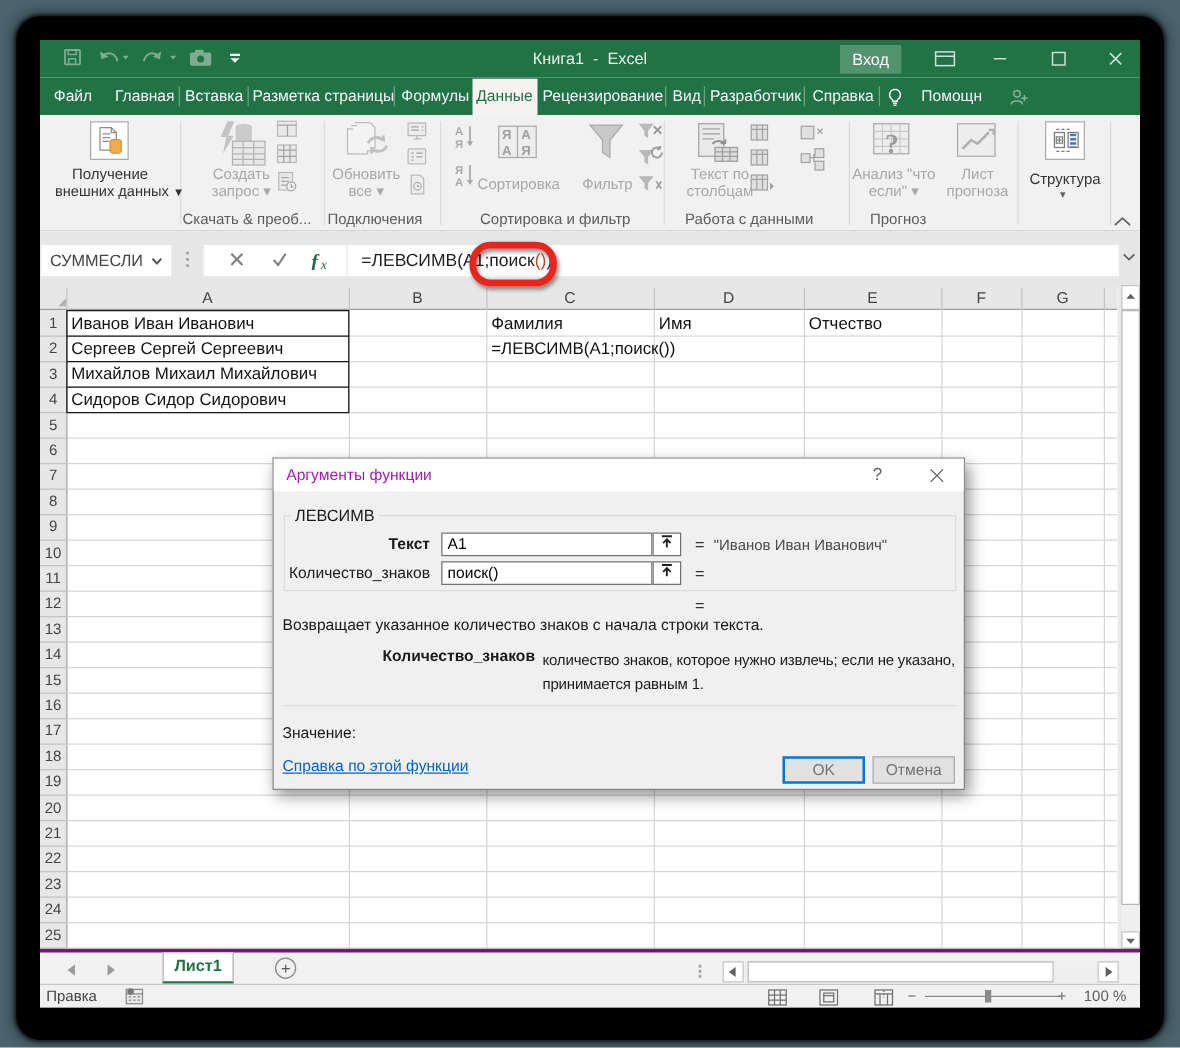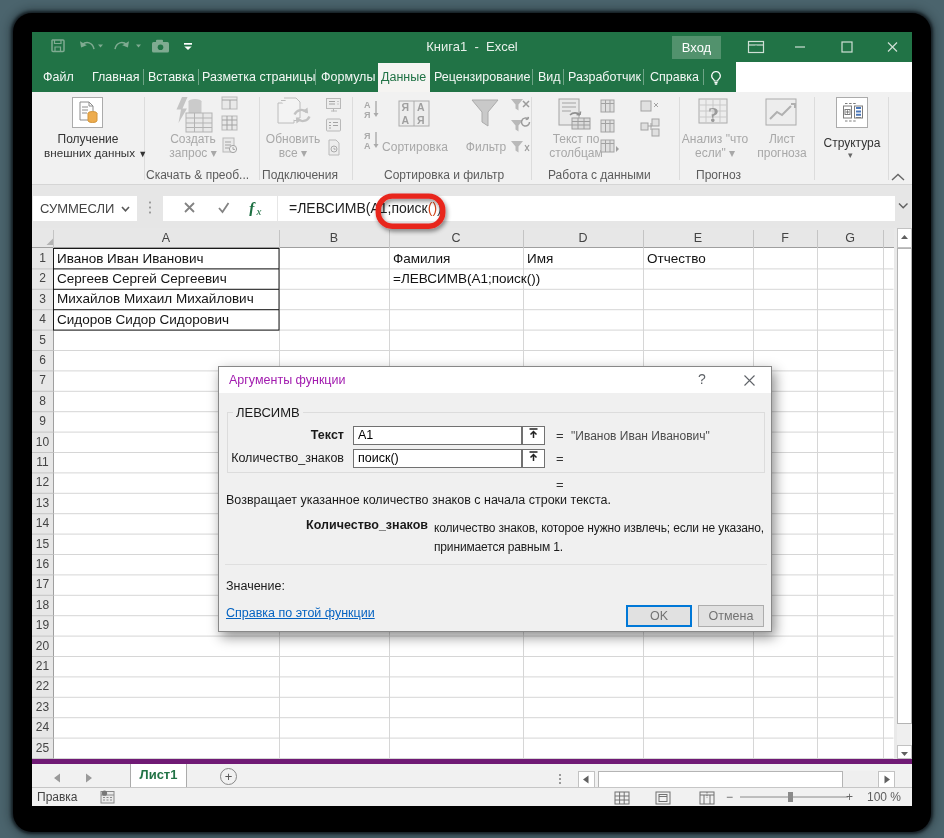--- a/index.html
+++ b/index.html
@@ -1,42 +1,42 @@
 <!DOCTYPE html>
 <html><head><meta charset="utf-8"><style>
 *{margin:0;padding:0;box-sizing:border-box;}
 html,body{width:944px;height:838px;overflow:hidden;}
 body{background:#4b646d;font-family:"Liberation Sans",sans-serif;position:relative;}
 #frame{position:absolute;left:13px;top:13px;width:918px;height:819px;background:#000;border-radius:19px;box-shadow:0 0 3px 1.5px rgba(5,10,14,.7),0 0 10px 4px rgba(10,16,20,.35);}
 #win{position:absolute;left:32px;top:32px;width:880px;height:774px;background:#fff;overflow:hidden;}
 .abs{position:absolute;}
 
 #titlebar{position:absolute;left:0;top:0;width:880px;height:30px;background:#217346;}
-#tabrow{position:absolute;left:0;top:30px;width:704px;height:30px;background:#217346;}
+#tabrow{position:absolute;left:0;top:30px;width:880px;height:30px;background:#217346;}
 .tab{position:absolute;top:0;height:30px;line-height:30px;color:rgba(255,255,255,.95);font-size:12.5px;white-space:nowrap;}
 .tsep{position:absolute;top:7px;height:16px;width:1px;background:rgba(255,255,255,.35);}
 
 #ribbon{position:absolute;left:0;top:60px;width:880px;height:93px;background:#f1f1f1;border-bottom:1px solid #d5d5d5;}
 .gsep{position:absolute;top:5px;height:83px;width:1px;background:#dcdcdc;}
 .glabel{position:absolute;font-size:12px;color:#5c5c5c;white-space:nowrap;text-align:left;}
 .blabel{position:absolute;font-size:12px;color:#a8a8a8;white-space:nowrap;text-align:center;}
 .blabel.on{color:#333;}
 
 #fstrip{position:absolute;left:0;top:153px;width:880px;height:43px;background:#e6e6e6;}
 #namebox{position:absolute;left:1px;top:11px;width:104px;height:25px;background:#fff;}
 #fxbox{position:absolute;left:131px;top:11px;width:114px;height:25px;background:#fff;}
 #fbar{position:absolute;left:246px;top:11px;width:617px;height:25px;background:#fff;}
 
 #sheet{position:absolute;left:0;top:216px;width:862px;height:511px;background:#fff;}
 #colhdr{position:absolute;left:0;top:196px;width:862px;height:20px;background:#e7e7e7;border-bottom:1px solid #9f9f9f;}
 .ch{position:absolute;top:0;height:20px;line-height:20px;font-size:12.5px;color:#444;text-align:center;}
 .rh{position:absolute;left:0;width:21px;height:20px;line-height:20px;font-size:12px;color:#444;text-align:center;}
 .cell{position:absolute;font-size:13.5px;color:#131313;white-space:nowrap;line-height:20px;}
 
-#tabbar{position:absolute;left:0;top:727px;width:880px;height:28px;background:#f1f1f1;border-top:5px solid #701a75;}
+#tabbar{position:absolute;left:0;top:727px;width:880px;height:28px;background:#f1f1f1;border-top:3px solid #701a75;}
 #statusbar{position:absolute;left:0;top:755px;width:880px;height:19px;background:#f1f1f1;border-top:1px solid #c6c6c6;}
 
 #dlg{position:absolute;left:218px;top:366px;width:554px;height:266px;background:#f0f0f0;border:1px solid #888;box-shadow:3px 5px 12px rgba(0,0,0,.45);font-size:12.5px;color:#1a1a1a;}
 #dlg .ttl{position:absolute;left:0;top:0;width:552px;height:26px;background:#fff;}
 .din{position:absolute;background:#fff;border:1px solid #717171;font-size:12.5px;line-height:17px;padding-left:4px;color:#000;}
 .pick{position:absolute;width:23px;height:19px;background:#fff;border:1px solid #717171;text-align:center;line-height:17px;font-size:12px;color:#222;}
 .btn{position:absolute;width:66px;height:22px;background:#e1e1e1;border:1px solid #adadad;text-align:center;line-height:20px;font-size:12.5px;color:#737373;}
 </style></head>
 <body>
 <div id="frame"></div>

